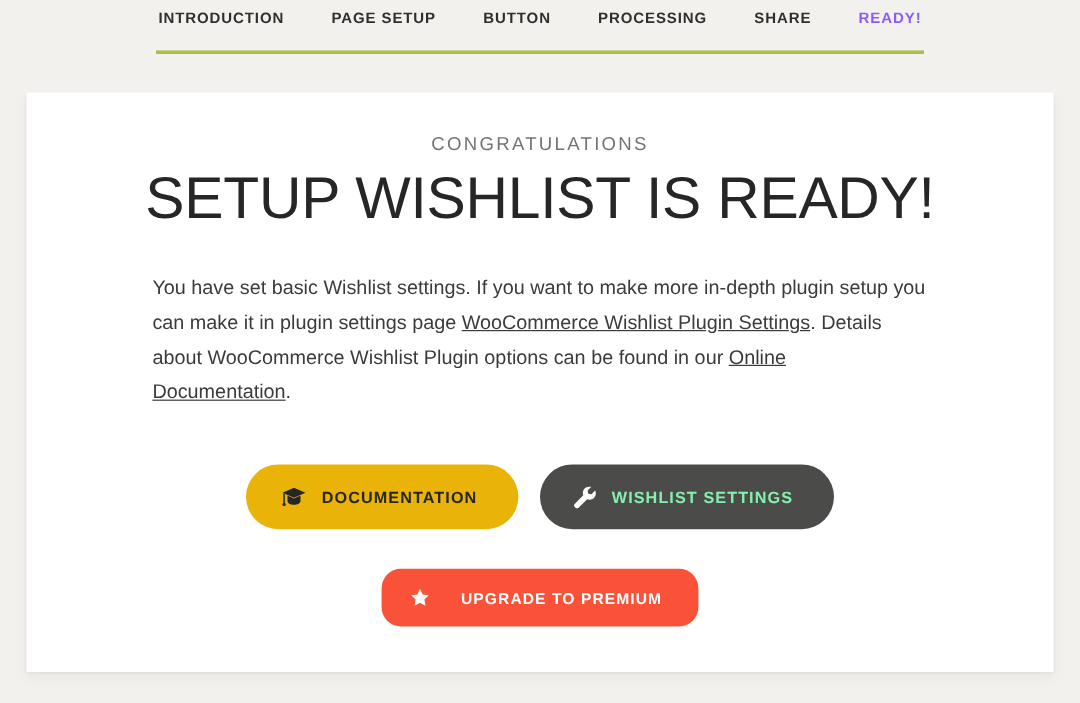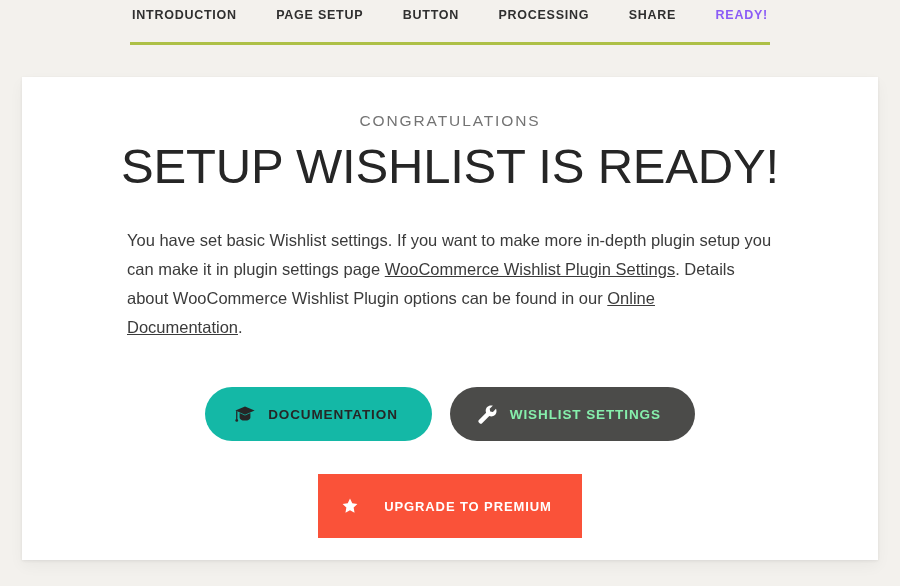--- a/index.html
+++ b/index.html
@@ -111,21 +111,21 @@
     border: none;
     cursor: pointer;
     font-family: "Liberation Sans", sans-serif;
     font-weight: bold;
     text-transform: uppercase;
     white-space: nowrap;
     text-decoration: none;
   }
 
   #documentation-button {
-    background: #14b8a6;
+    background: #eab308;
     color: #262626;
     border-radius: 28px;
     height: 54px;
     padding: 0 34px 0 30px;
     font-size: 13.5px;
     letter-spacing: 0.9px;
   }
 
   #wishlist-settings-button {
     background: #4b4b49;
@@ -139,22 +139,22 @@
 
   #upgrade-row {
     display: flex;
     justify-content: center;
     margin-top: 33px;
   }
 
   #upgrade-button {
     background: #fa5239;
     color: #ffffff;
-    border-radius: 0;
-    height: 64px;
+    border-radius: 16px;
+    height: 48px;
     padding: 0 30px 0 24px;
     font-size: 13px;
     letter-spacing: 0.9px;
     gap: 26px;
   }
 
   .icon {
     display: inline-flex;
     align-items: center;
     justify-content: center;

